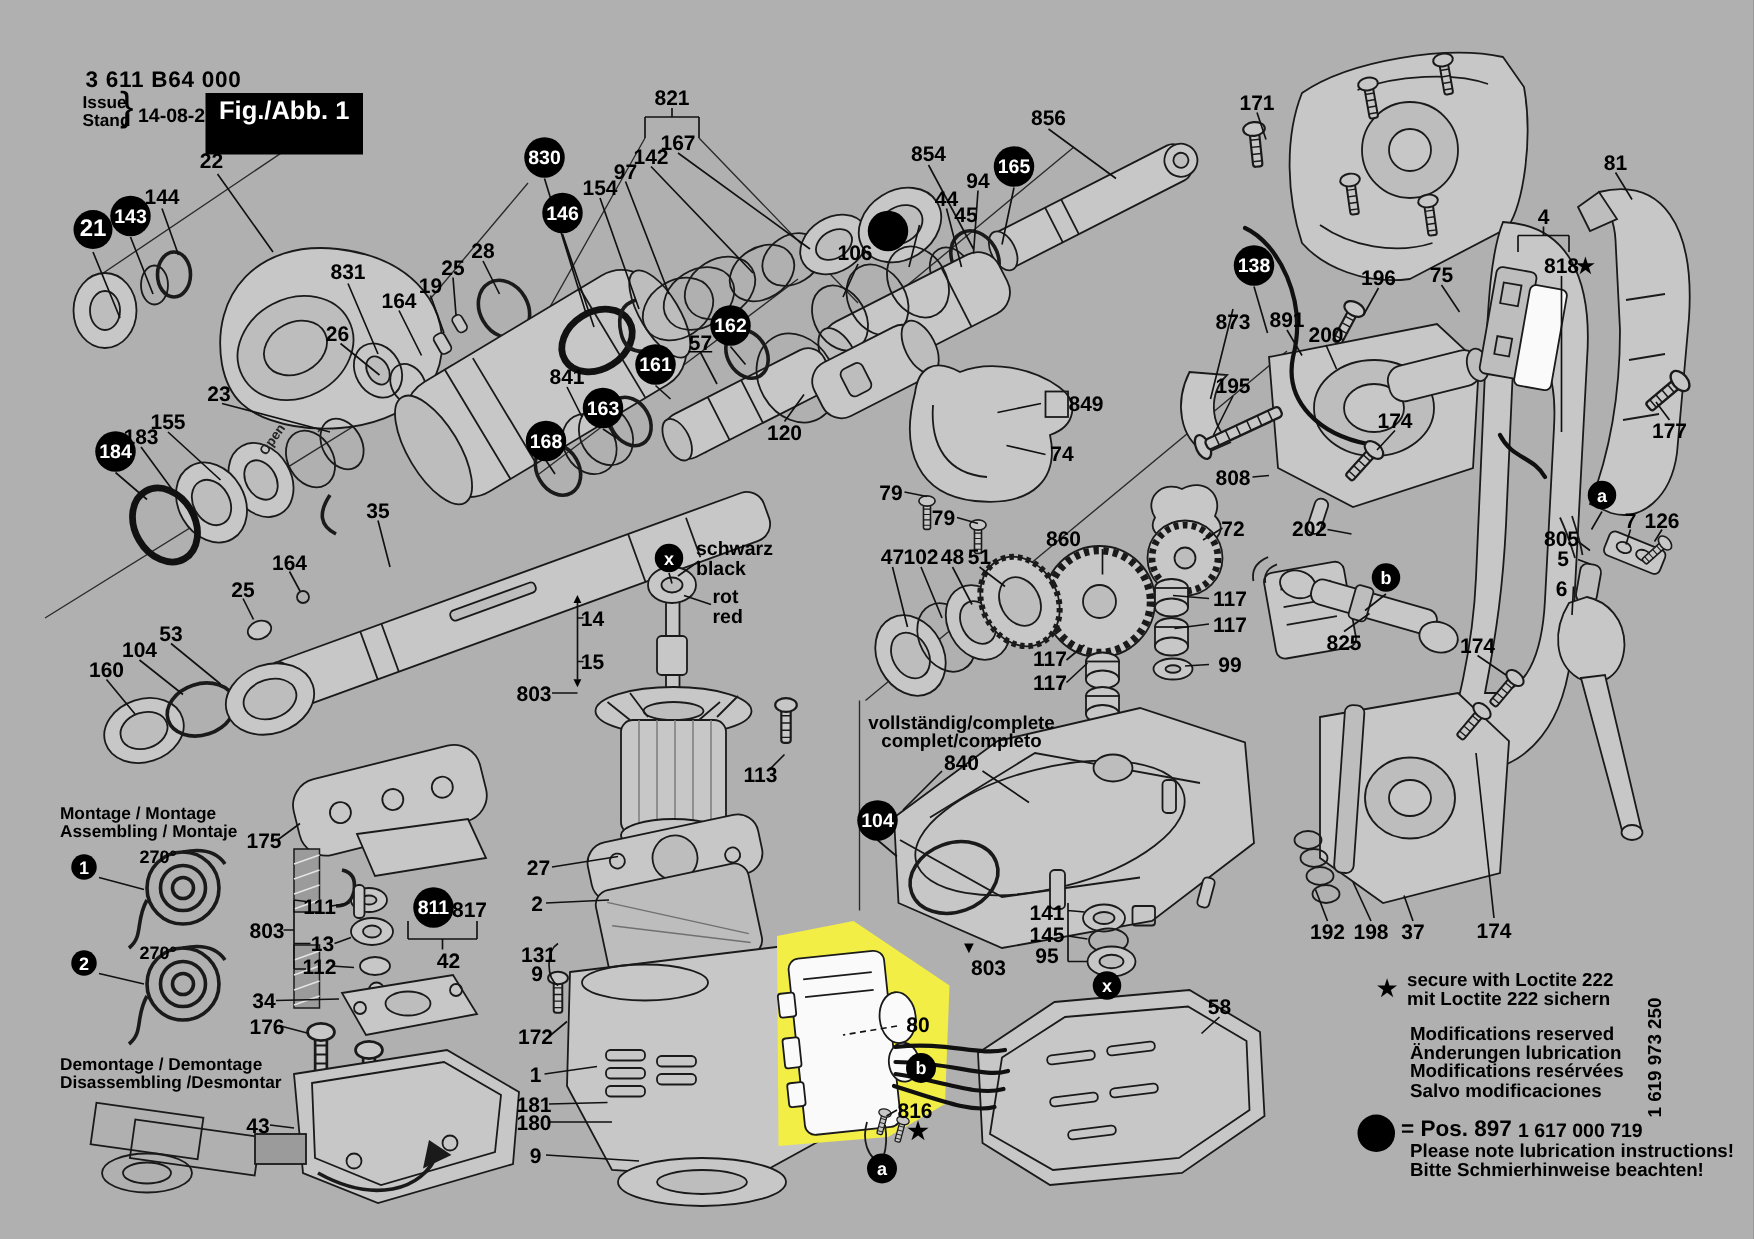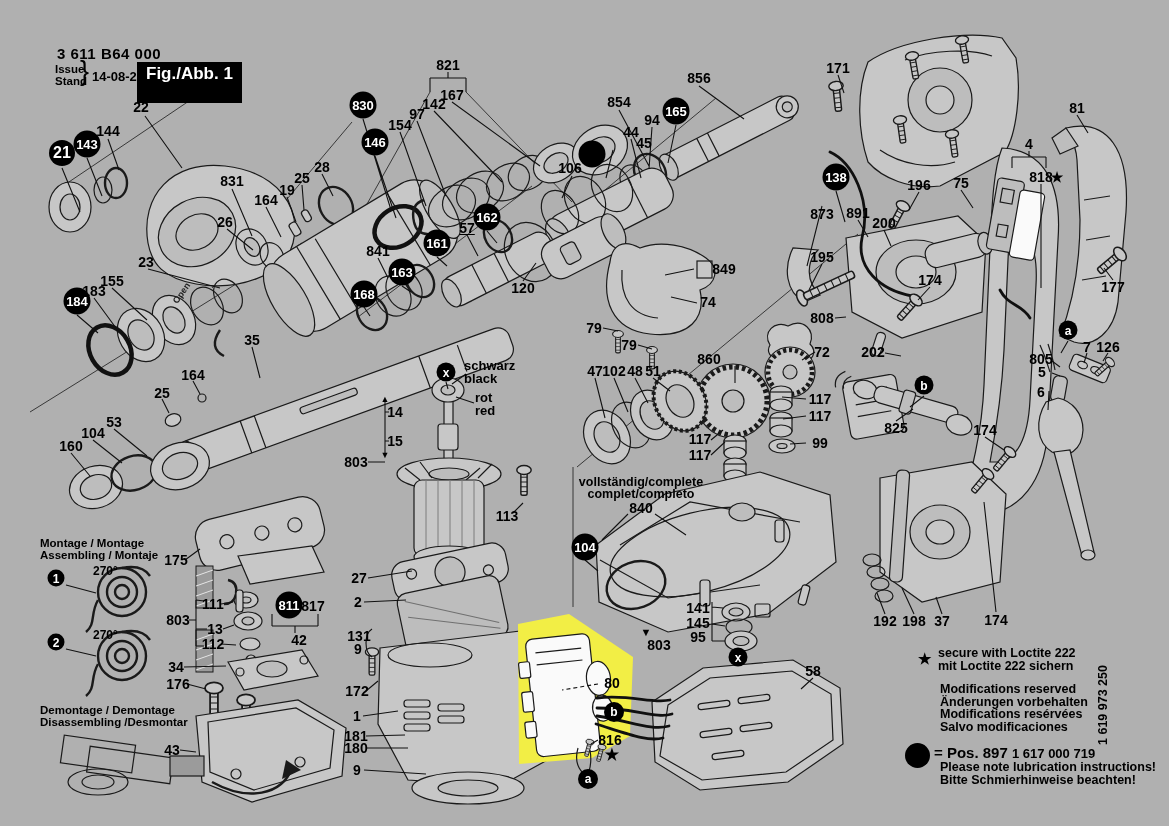--- a/index.html
+++ b/index.html
@@ -470,21 +470,21 @@
   <div class="note" id="open-note">Open</div>
 
   <div id="legend">
     <div class="star">★</div>
     <div id="loctite">
       <div>secure with Loctite 222</div>
         <div>mit Loctite 222 sichern</div>
     </div>
     <div id="mods">
       <div>Modifications reserved</div>
-        <div>Änderungen vorbehalten</div>
+        <div>Änderungen lubrication</div>
       <div>Modifications resérvées</div>
         <div>Salvo modificaciones</div>
     </div>
     <div id="posdot"></div>
     <div id="poslabel">= Pos. 897</div>
     <div id="poscode">1 617 000 719</div>
     <div id="lube">
       <div>Please note lubrication instructions!</div>
         <div>Bitte Schmierhinweise beachten!</div>
     </div>

